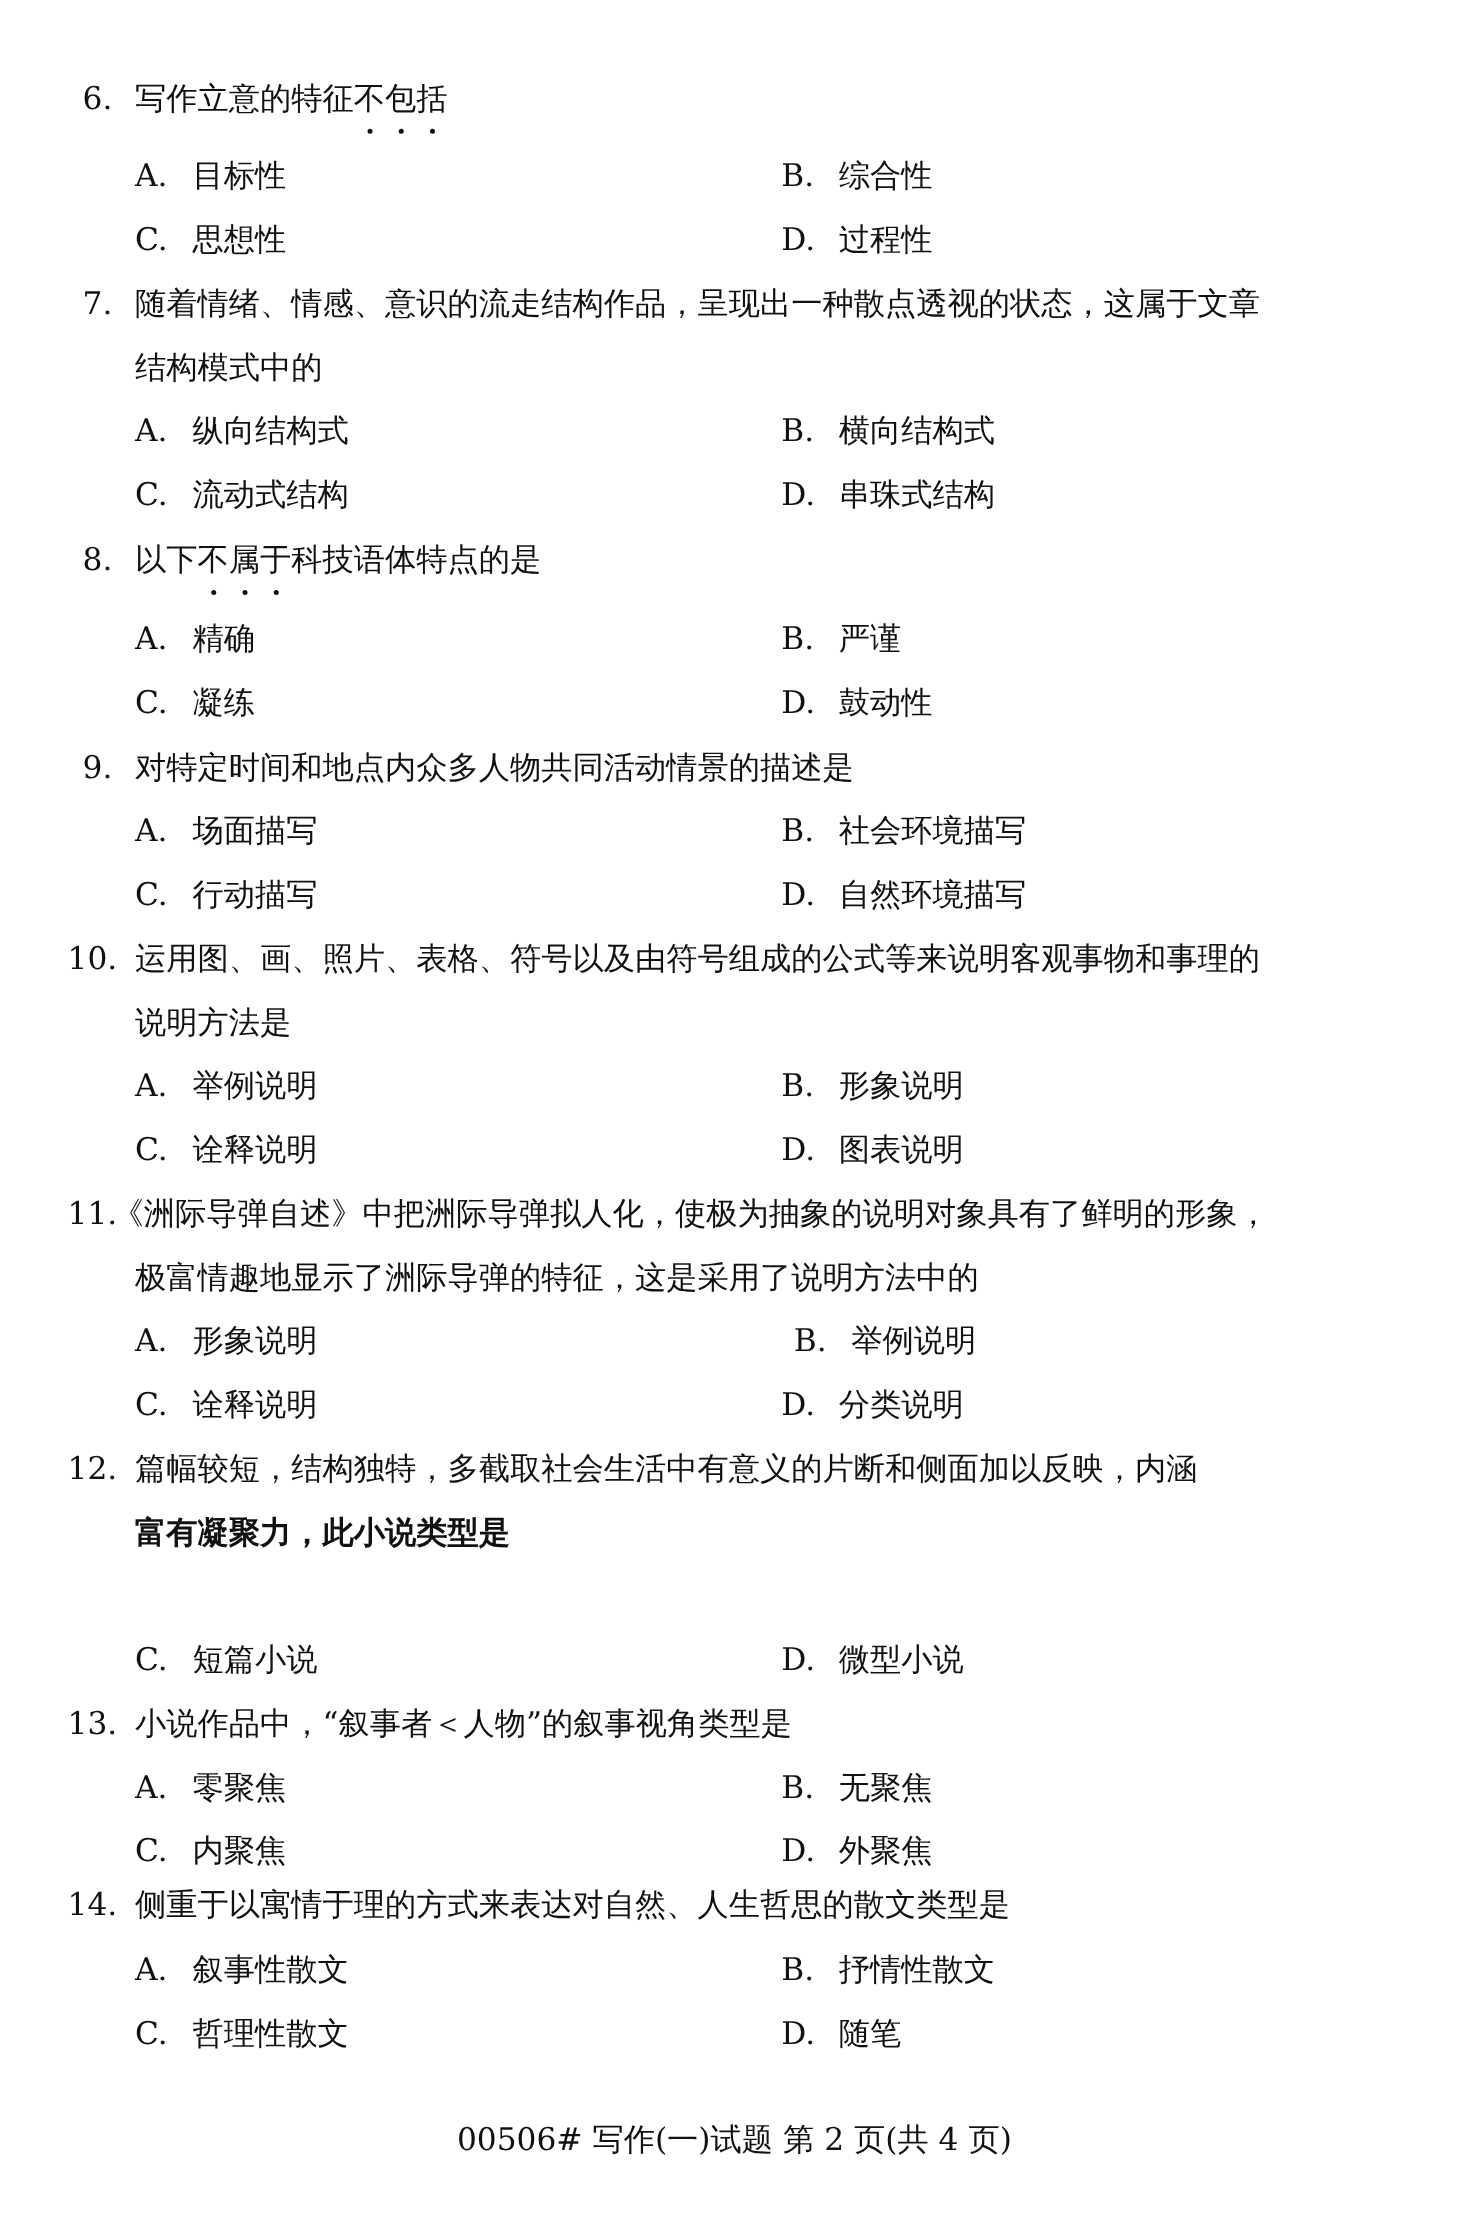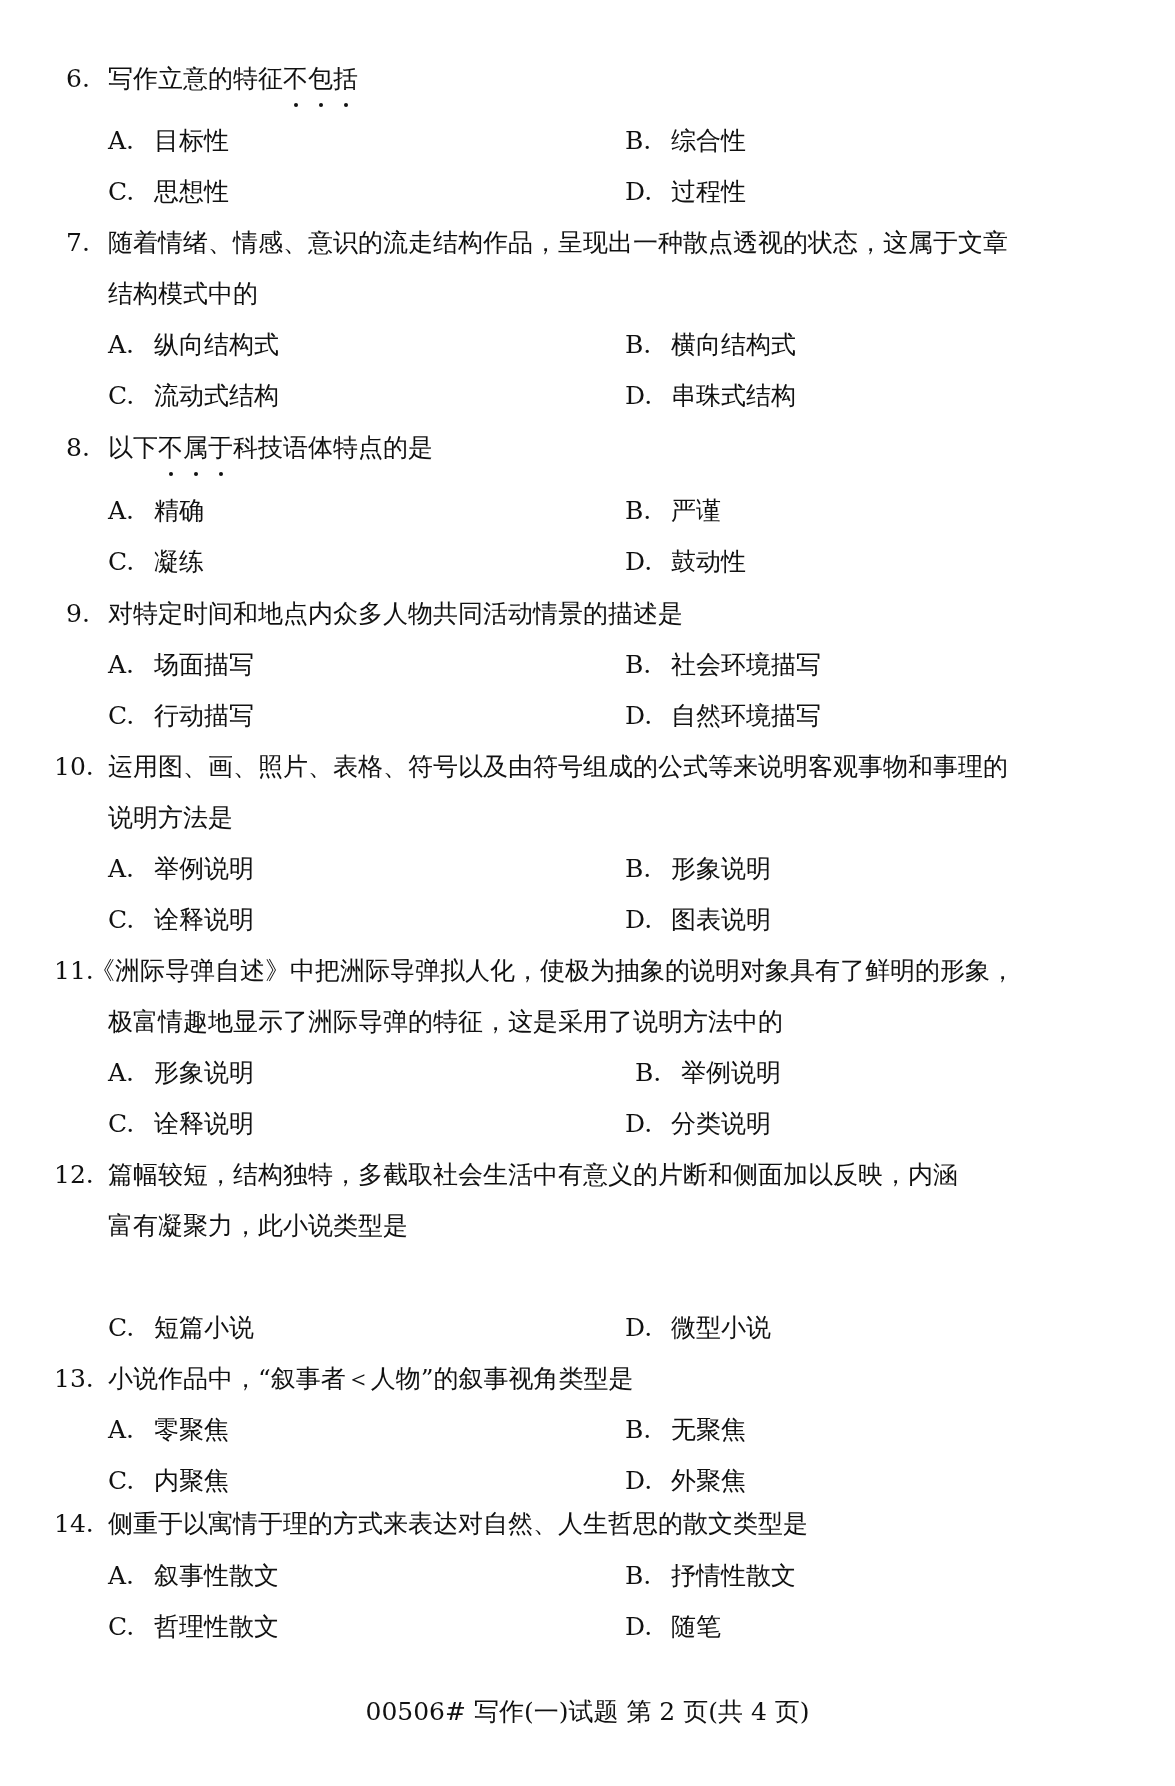--- a/index.html
+++ b/index.html
@@ -106,21 +106,21 @@
   </div>
   <div class="line" style="top:1098px;left:0;width:1175px;">
     <span class="opt" style="left:108px;"><span class="lbl">C.</span><span>诠释说明</span></span>
     <span class="opt" style="left:625px;"><span class="lbl">D.</span><span>分类说明</span></span>
   </div>
 
   <div class="line" style="top:1149px;left:0;width:1175px;padding-left:34px;">
     <span class="num" style="left:54px;">12.</span>
     <span class="qtext">篇幅较短，结构独特，多截取社会生活中有意义的片断和侧面加以反映，内涵</span>
   </div>
-  <div class="line" style="top:1200px;left:0;width:1159px;">
+  <div class="line" style="top:1200px;left:0;width:1159px;font-weight:bold;">
     <span class="qtext">富有凝聚力，此小说类型是</span>
   </div>
   <div class="line" style="top:1302px;left:0;width:1175px;">
     <span class="opt" style="left:108px;"><span class="lbl">C.</span><span>短篇小说</span></span>
     <span class="opt" style="left:625px;"><span class="lbl">D.</span><span>微型小说</span></span>
   </div>
 
   <div class="line" style="top:1353px;left:0;width:1175px;">
     <span class="num" style="left:54px;">13.</span>
     <span class="qtext">小说作品中，“叙事者＜人物”的叙事视角类型是</span>

